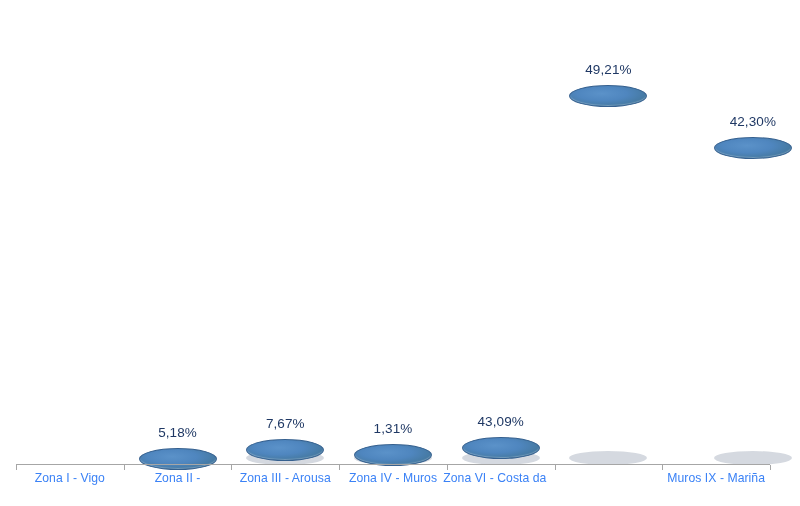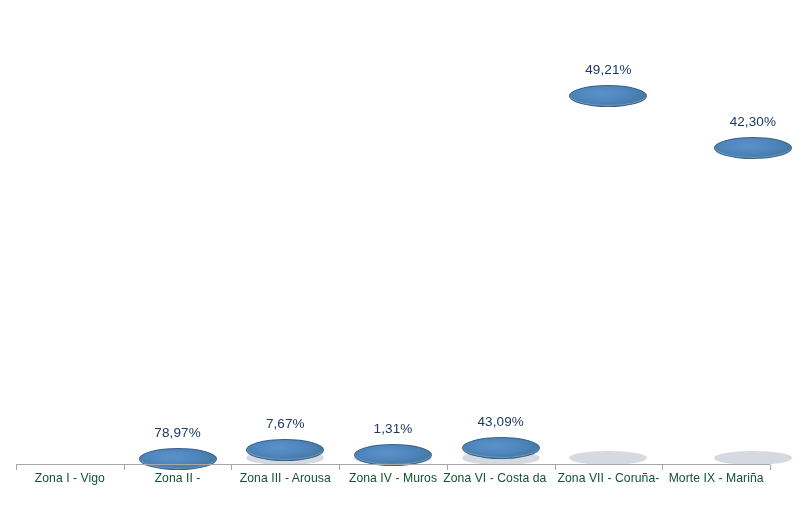--- a/index.html
+++ b/index.html
@@ -128,37 +128,37 @@
     top: 470px;
     width: 800px;
     height: 36px;
   }
   .cat-label {
     position: absolute;
     top: 0;
     text-align: center;
     font-size: 12.2px;
     line-height: 16px;
-    color: #14532d;
+    color: #3b82f6;
     letter-spacing: 0.05px;
   }
 </style>
 </head>
 <body>
 
 <div id="chart-root">
 
   <div id="plot-area">
       <div class="bar-slot" style="left: 123.714px; width: 107.714px;">
         <div class="cylinder" title="Zona II - Pontevedra: 0,48%" style="width: 78px; height: 28px;">
           <div class="cyl-body" style="height: 6px;"></div>
           <div class="cyl-bottom-shade"></div>
           <div class="cyl-top" style="height: 22px; bottom: -5px;"></div>
         </div>
-        <div class="data-label" style="bottom: 25px;">78,97%</div>
+        <div class="data-label" style="bottom: 25px;">5,18%</div>
       </div>
       <div class="bar-slot" style="left: 231.429px; width: 107.714px;">
         <div class="cylinder" title="Zona III - Arousa: 2,02%" style="width: 78px; height: 37.1316px;">
           <div class="cyl-body" style="height: 15.1316px;"></div>
           <div class="cyl-bottom-shade"></div>
           <div class="cyl-top" style="height: 22px; bottom: 4.13164px;"></div>
         </div>
         <div class="data-label" style="bottom: 34.1316px;">7,67%</div>
       </div>
       <div class="bar-slot" style="left: 339.143px; width: 107.714px;">
@@ -207,24 +207,23 @@
       <div class="cat-label" style="left: 231.429px; width: 107.714px;">
         <div>Zona III - Arousa</div>
       </div>
       <div class="cat-label" style="left: 339.143px; width: 107.714px;">
         <div>Zona IV - Muros</div>
       </div>
       <div class="cat-label" style="left: 441px; width: 107.714px;">
         <div>Zona VI - Costa da</div>
       </div>
       <div class="cat-label" style="left: 554.571px; width: 107.714px;">
-        <div>Zona VII - Coruña-</div>
       </div>
       <div class="cat-label" style="left: 662.286px; width: 107.714px;">
-        <div>Morte IX - Mariña</div>
+        <div>Muros IX - Mariña</div>
       </div>
     </div>
 
 <div class="axis-tick" style="left: 123.714px;"></div>
     <div class="axis-tick" style="left: 16px;"></div>
     <div class="axis-tick" style="left: 231.429px;"></div>
     <div class="axis-tick" style="left: 339.143px;"></div>
     <div class="axis-tick" style="left: 446.857px;"></div>
     <div class="axis-tick" style="left: 554.571px;"></div>
     <div class="axis-tick" style="left: 662.286px;"></div>

